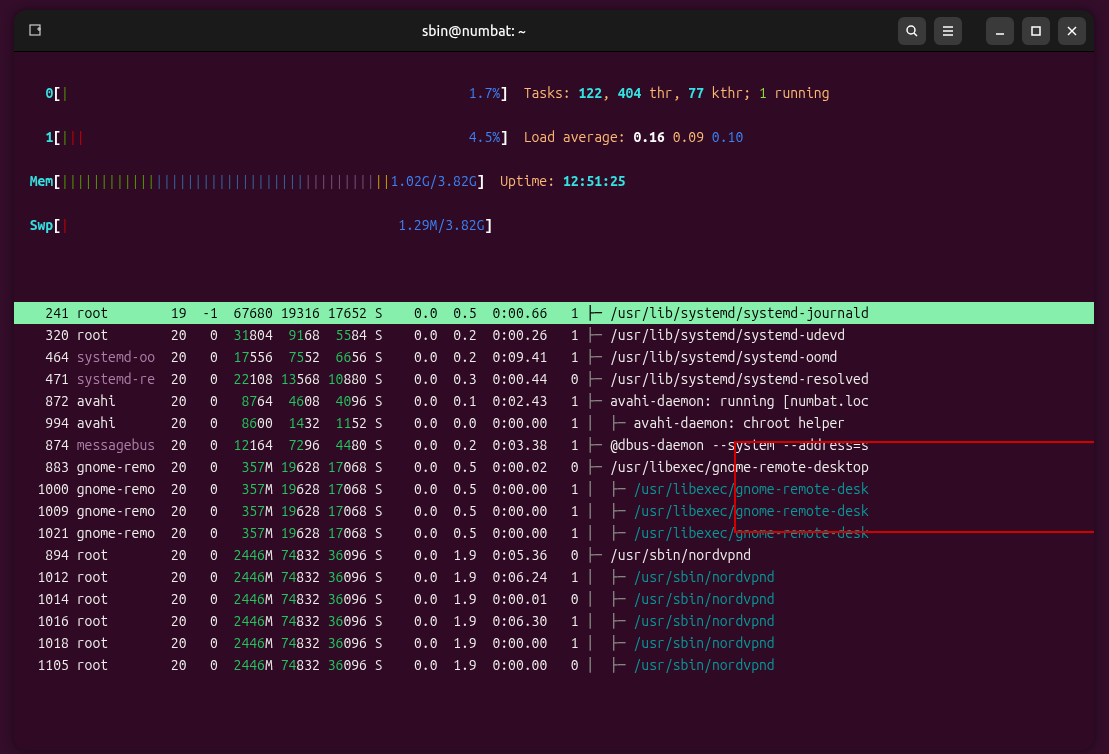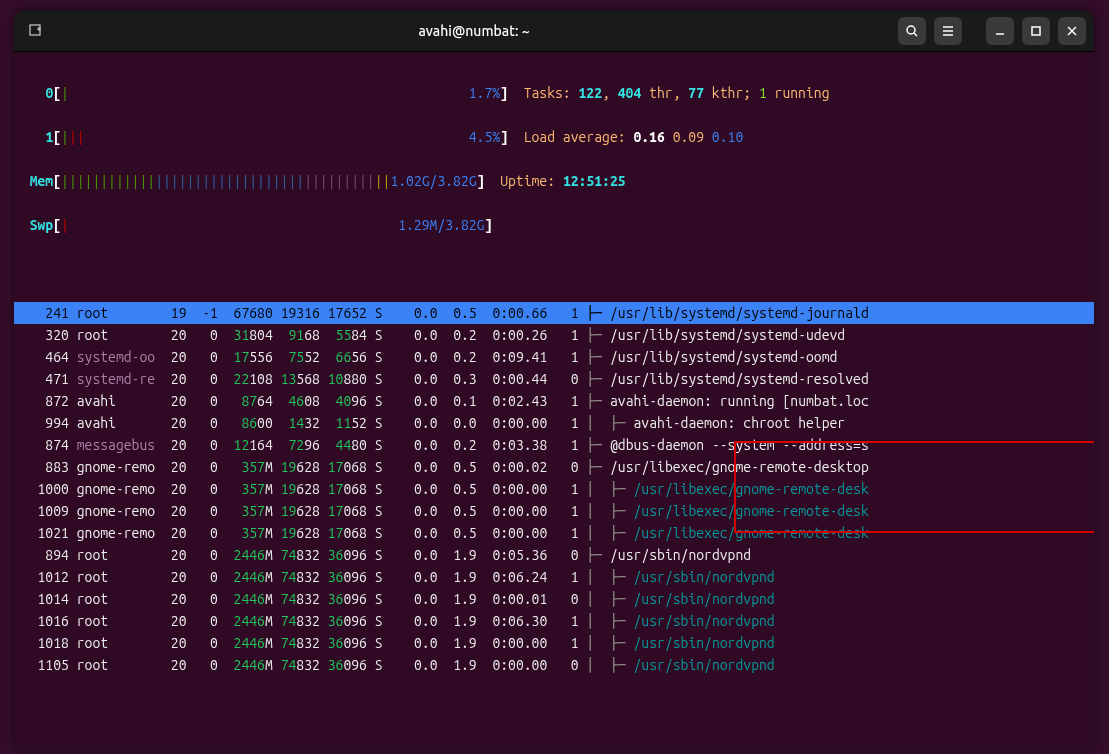--- a/index.html
+++ b/index.html
@@ -59,21 +59,21 @@
   .red { color: #cc0000; }
   .bar-green { color: #4e9a06; }
   .bar-blue { color: #3465a4; }
   .bar-yellow { color: #c4a000; }
   .bar-mag { color: #75507b; }
   .header-row {
     background: #06989a;
     color: #000;
     display: block;
   }
-  .highlight-row { background: #3b82f6; color: #000; display:block; }
+  .highlight-row { background: #86efac; color: #000; display:block; }
   .tab { display:inline-block; padding: 0 4px; }
   .tab-main { background: #8ae234; color:#000; font-weight:bold; }
   .tab-io { background: #3465a4; color:#eeeeec; }
   .cmd-thread { color: #06989a; }
   .tree { color: #888a85; }
   .row { display:block; white-space:pre; }
   .redbox {
     position: absolute;
     border: 2px solid #d40000;
     left: 720px;
@@ -90,21 +90,21 @@
   <div class="titlebar">
     <div class="tb-left">
       <div class="tb-icon">
         <svg width="16" height="16" viewBox="0 0 16 16">
             <rect x="2" y="2" width="10" height="10" fill="none" stroke="#ccc" stroke-width="1.2"></rect>
             <line x1="9" y1="6" x2="13" y2="6" stroke="#ccc" stroke-width="1.2"></line>
             <line x1="11" y1="4" x2="11" y2="8" stroke="#ccc" stroke-width="1.2"></line>
           </svg>
       </div>
     </div>
-    <div class="tb-title">avahi@numbat: ~</div>
+    <div class="tb-title">sbin@numbat: ~</div>
     <div class="tb-right">
       <div class="tb-btn">
         <svg width="14" height="14" viewBox="0 0 14 14">
             <circle cx="6" cy="6" r="4" fill="none" stroke="#fff" stroke-width="1.5"></circle>
             <line x1="9" y1="9" x2="12" y2="12" stroke="#fff" stroke-width="1.5"></line>
           </svg>
       </div>
       <div class="tb-btn">
         <svg width="14" height="14" viewBox="0 0 14 14">
             <line x1="2" y1="3" x2="12" y2="3" stroke="#fff" stroke-width="1.5"></line>

